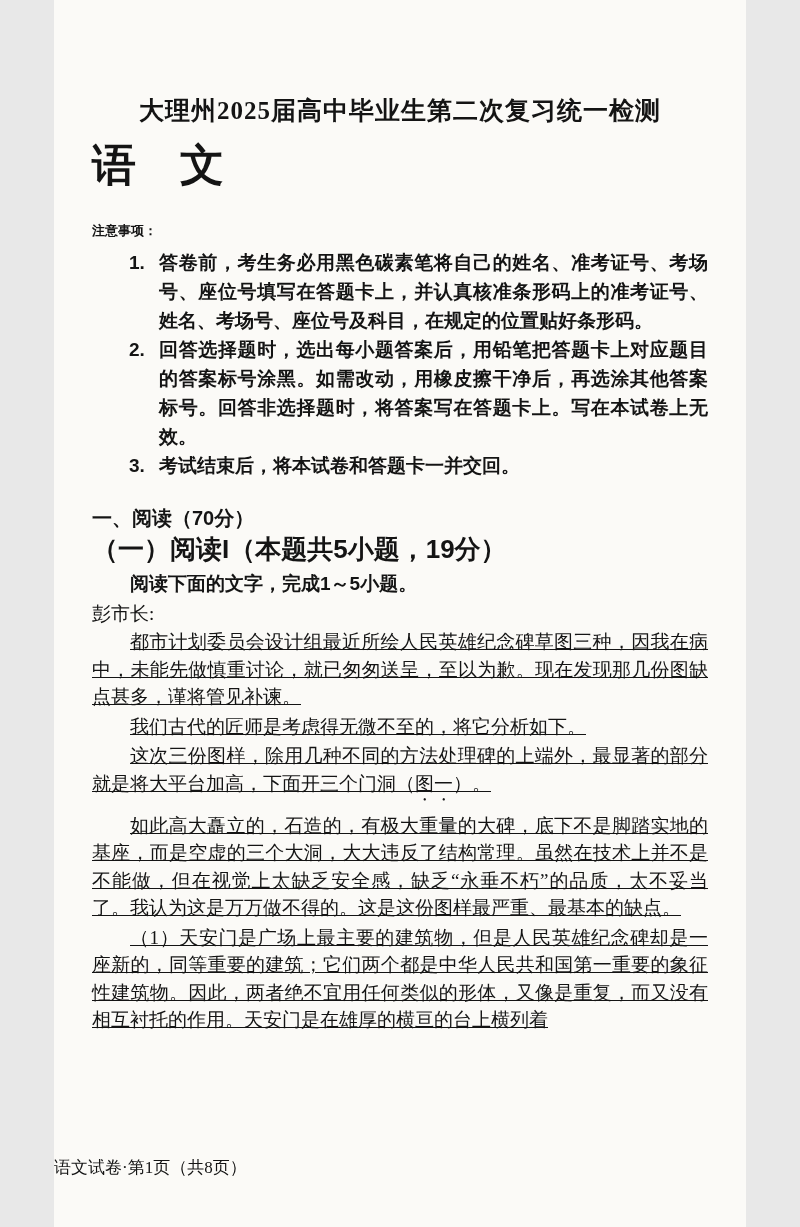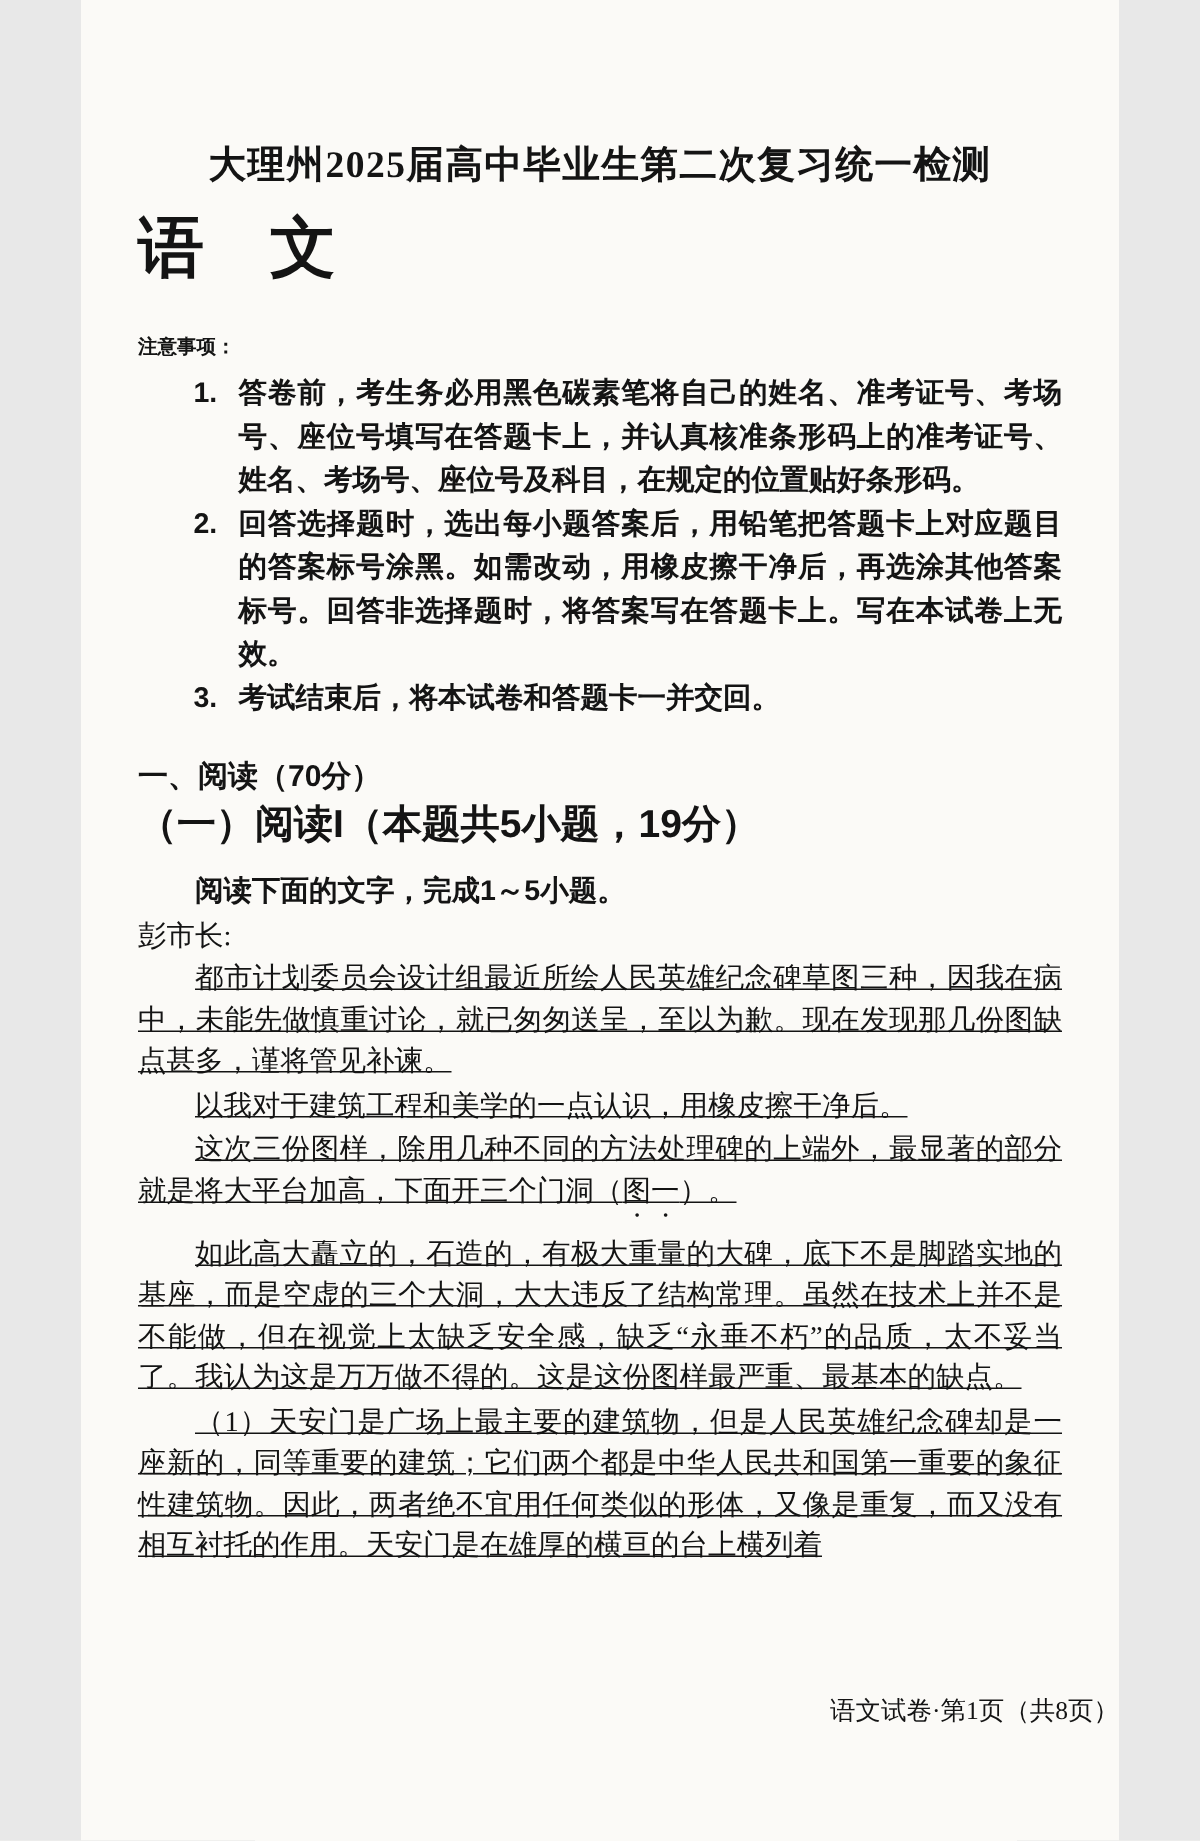--- a/index.html
+++ b/index.html
@@ -69,21 +69,21 @@
     line-height: 28px;
   }
   .subsection-heading {
     margin-top: 3px;
     font-family: "Liberation Sans", "DejaVu Sans", sans-serif;
     font-weight: bold;
     font-size: 26px;
     line-height: 28px;
   }
   .instruction {
-    margin-top: 18px;
+    margin-top: 7px;
     text-indent: 2em;
     font-family: "Liberation Sans", "DejaVu Sans", sans-serif;
     font-weight: bold;
     font-size: 19px;
     line-height: 28px;
   }
   .letter {
     margin-top: 2px;
     font-size: 19px;
     line-height: 27.5px;
@@ -102,23 +102,23 @@
   }
   .emph {
     text-emphasis: filled dot #141414;
     text-emphasis-position: under right;
     -webkit-text-emphasis: filled dot #141414;
     -webkit-text-emphasis-position: under;
   }
   .footer {
     position: absolute;
     left: 0;
-    top: 1129px;
+    top: 1156px;
     width: 100%;
-    text-align: right;
+    text-align: left;
     font-size: 17px;
     font-family: "Liberation Serif", "DejaVu Serif", serif;
   }
 </style>
 </head>
 <body>
 
 <div class="page">
 
   <div class="exam-title">大理州2025届高中毕业生第二次复习统一检测</div>
@@ -145,21 +145,21 @@
   <div class="section-heading">一、阅读（70分）</div>
 
   <div class="subsection-heading">（一）阅读I（本题共5小题，19分）</div>
 
   <div class="instruction">阅读下面的文字，完成1～5小题。</div>
 
   <div class="letter">
     <div class="salutation">彭市长:</div>
     <div>
         <p><span>都市计划委员会设计组最近所绘人民英雄纪念碑草图三种，因我在病中，未能先做慎重讨论，就已匆匆送呈，至以为歉。现在发现那几份图缺点甚多，谨将管见补谏。</span></p>
-        <p><span>以我对于建筑工程和美学的一点认识，用橡皮擦干净后。</span></p>
+        <p><span>我们古代的匠师是考虑得无微不至的，将它分析如下。</span></p>
         <p><span>这次三份图样，除用几种不同的方法处理碑的上端外，最显著的部分就是将大平台加高，下面开三个门洞（</span><span class="emph">图一</span><span>）。</span></p>
         <p class="spaced-before"><span>如此高大矗立的，石造的，有极大重量的大碑，底下不是脚踏实地的基座，而是空虚的三个大洞，大大违反了结构常理。虽然在技术上并不是不能做，但在视觉上太缺乏安全感，缺乏“永垂不朽”的品质，太不妥当了。我认为这是万万做不得的。这是这份图样最严重、最基本的缺点。</span></p>
         <p><span>（1）天安门是广场上最主要的建筑物，但是人民英雄纪念碑却是一座新的，同等重要的建筑；它们两个都是中华人民共和国第一重要的象征性建筑物。因此，两者绝不宜用任何类似的形体，又像是重复，而又没有相互衬托的作用。天安门是在雄厚的横亘的台上横列着</span></p>
       </div>
   </div>
 
   <div class="footer">语文试卷·第1页（共8页）</div>
 
 </div>
 

